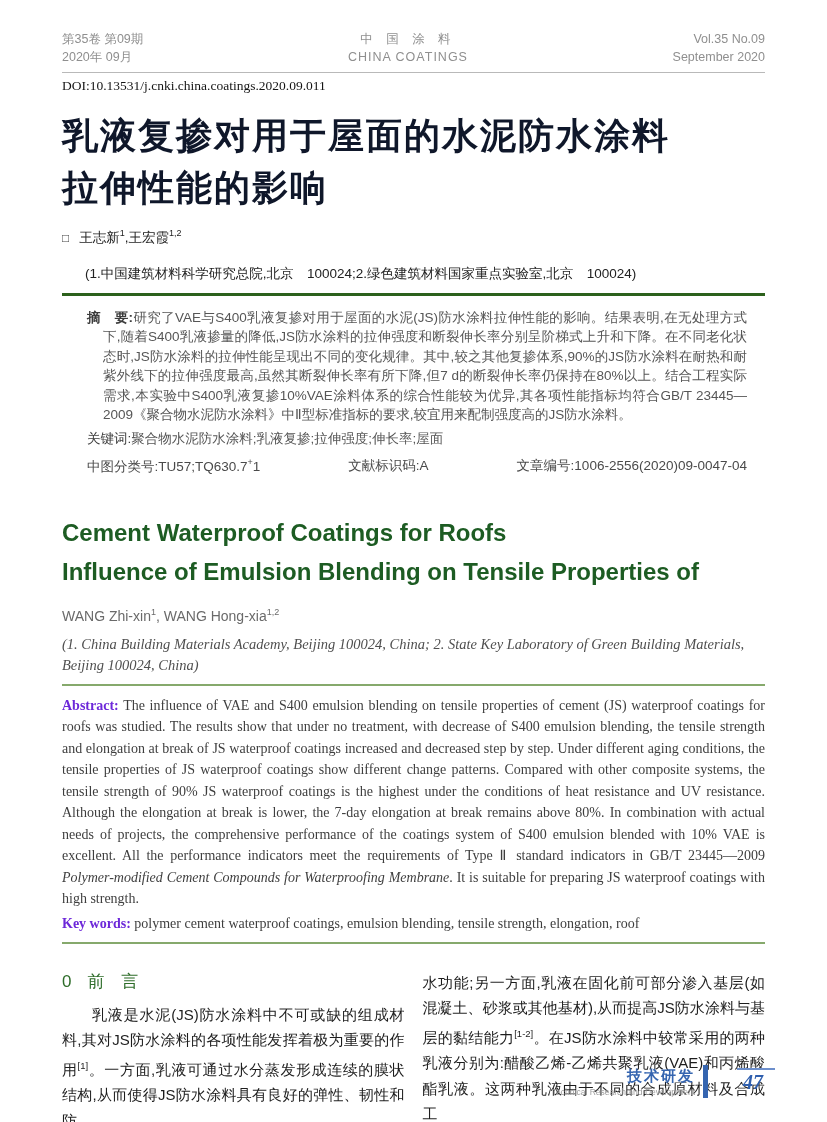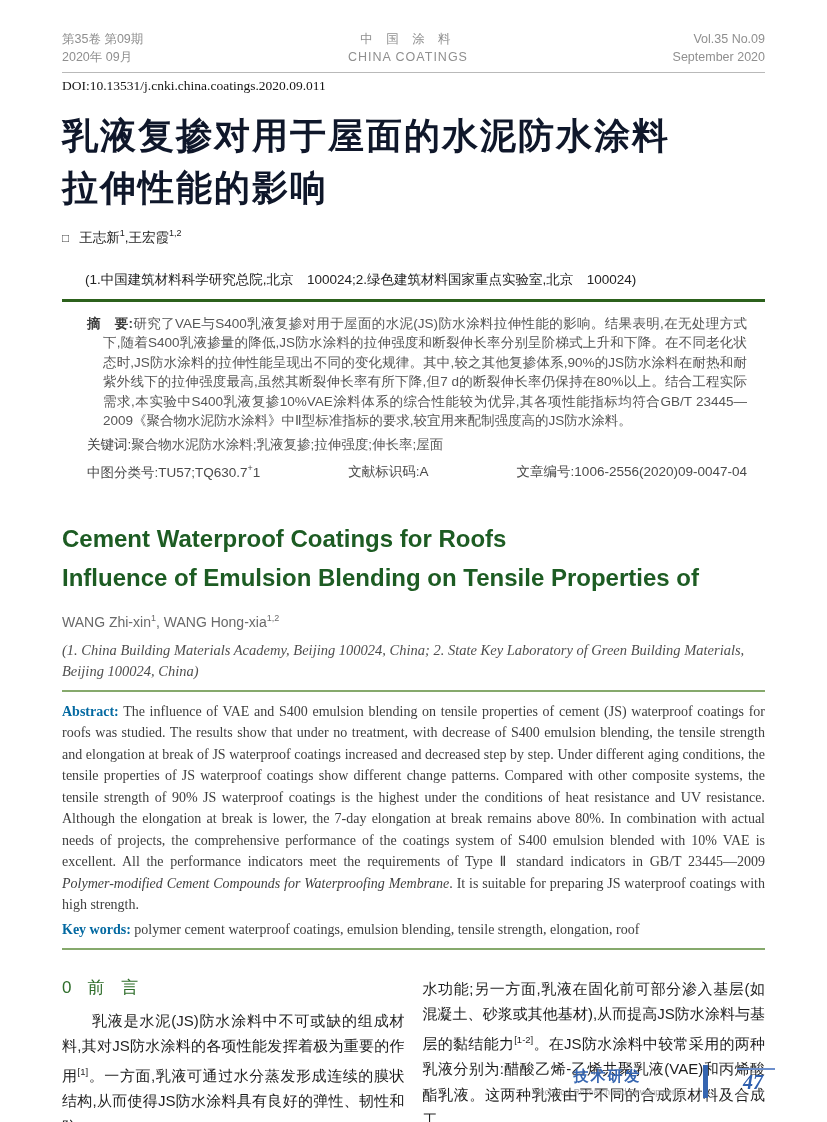--- a/index.html
+++ b/index.html
@@ -14,21 +14,21 @@
   .jheader .col-r { text-align:right; }
   .journal-cn { letter-spacing:5px; }
   .journal-en { letter-spacing:1px; }
   .doi { margin-top:5px; font-family:"Liberation Serif",serif; font-size:13.5px; color:#141414; }
 
   
   .title-cn { margin-top:16px; font-size:36px; font-weight:700; color:#0f172a;
     line-height:52px; letter-spacing:2px; }
   .authors-cn { margin-top:14px; font-size:13.5px; color:#222; }
   .authors-cn .mark { margin-right:10px; font-size:12px; color:#444; }
-  .affil-cn { margin-top:24px; padding-left:23px; font-size:13.5px; color:#222; }
+  .affil-cn { margin-top:18px; padding-left:23px; font-size:13.5px; color:#222; }
   .rule-dark { margin-top:10px; height:3px; background:#2c611c; }
 
   
   .abs-cn { margin:12px 18px 0 25px; padding-left:16px; text-indent:-16px;
     text-align:justify; font-size:13.5px; line-height:19.5px; color:#565656; }
   .abs-cn .lbl { font-weight:700; color:#3c3c3c; }
   .kw-cn { margin:4px 18px 0 25px; font-size:13.5px; line-height:20px; color:#565656; }
   .kw-cn .lbl { color:#3c3c3c; }
   .clc-row { display:flex; justify-content:space-between; margin:8px 18px 0 25px;
     font-size:13.5px; color:#4a4a4a; }
@@ -37,37 +37,37 @@
   
   .title-en { margin-top:38px; font-size:24px; font-weight:700; color:#1d5c23; line-height:39px; }
   .authors-en { margin-top:16px; font-size:14px; color:#6a6a6a; }
   .affil-en { margin-top:10px; font-family:"Liberation Serif",serif; font-style:italic;
     font-size:14.5px; line-height:21px; color:#4f4f4f; }
   .rule-light { margin-top:8px; height:2px; background:#86a96c; }
 
   
   .abs-en { margin-top:9px; font-family:"Liberation Serif",serif; font-size:14px;
     line-height:21.5px; text-align:justify; color:#3e3e3e; }
-  .abs-en .lbl, .kw-en .lbl { font-weight:700; color:#0369a1; }
+  .abs-en .lbl, .kw-en .lbl { font-weight:700; color:#6d28d9; }
   .abs-en .it { font-style:italic; }
   .kw-en { margin-top:3px; font-family:"Liberation Serif",serif; font-size:14px;
     line-height:21px; color:#3e3e3e; }
 
   
   .cols { display:flex; gap:18px; margin-top:26px; }
   .col { flex:1 1 0; }
   .sec-head { color:#2e6d2a; font-weight:400; font-size:17px; margin-bottom:9px; }
   .sec-head .num { margin-right:16px; }
   .sec-head .txt { word-spacing:12px; }
   .par { font-size:15px; line-height:25.5px; text-align:justify; color:#1d1d1d; text-indent:2em; }
   .par sup { font-size:9.5px; }
 
   
   .pfooter { position:absolute; right:52px; bottom:24px; display:flex; align-items:center; }
-  .pfooter .txt { text-align:center; margin-right:24px; }
+  .pfooter .txt { text-align:right; margin-right:8px; }
   .pf-cn { color:#3565b0; font-weight:700; font-size:15px; letter-spacing:2px; }
   .pf-en { color:#9d9d9d; font-size:8.5px; margin-top:1px; }
   .pagebox { display:flex; align-items:flex-start;gap:26px; }
   .pagebox .bar { width:5px; height:33px; background:#3565b0; margin-right:3px; }
   .pagebox .num { border-top:2px solid #6d8fcc; margin-top:3px; padding:1px 12px 0 6px;
     font-family:"Liberation Serif",serif; font-style:italic; font-weight:700;
     font-size:20px; color:#2f5fae; }
 </style>
 </head>
 <body>

